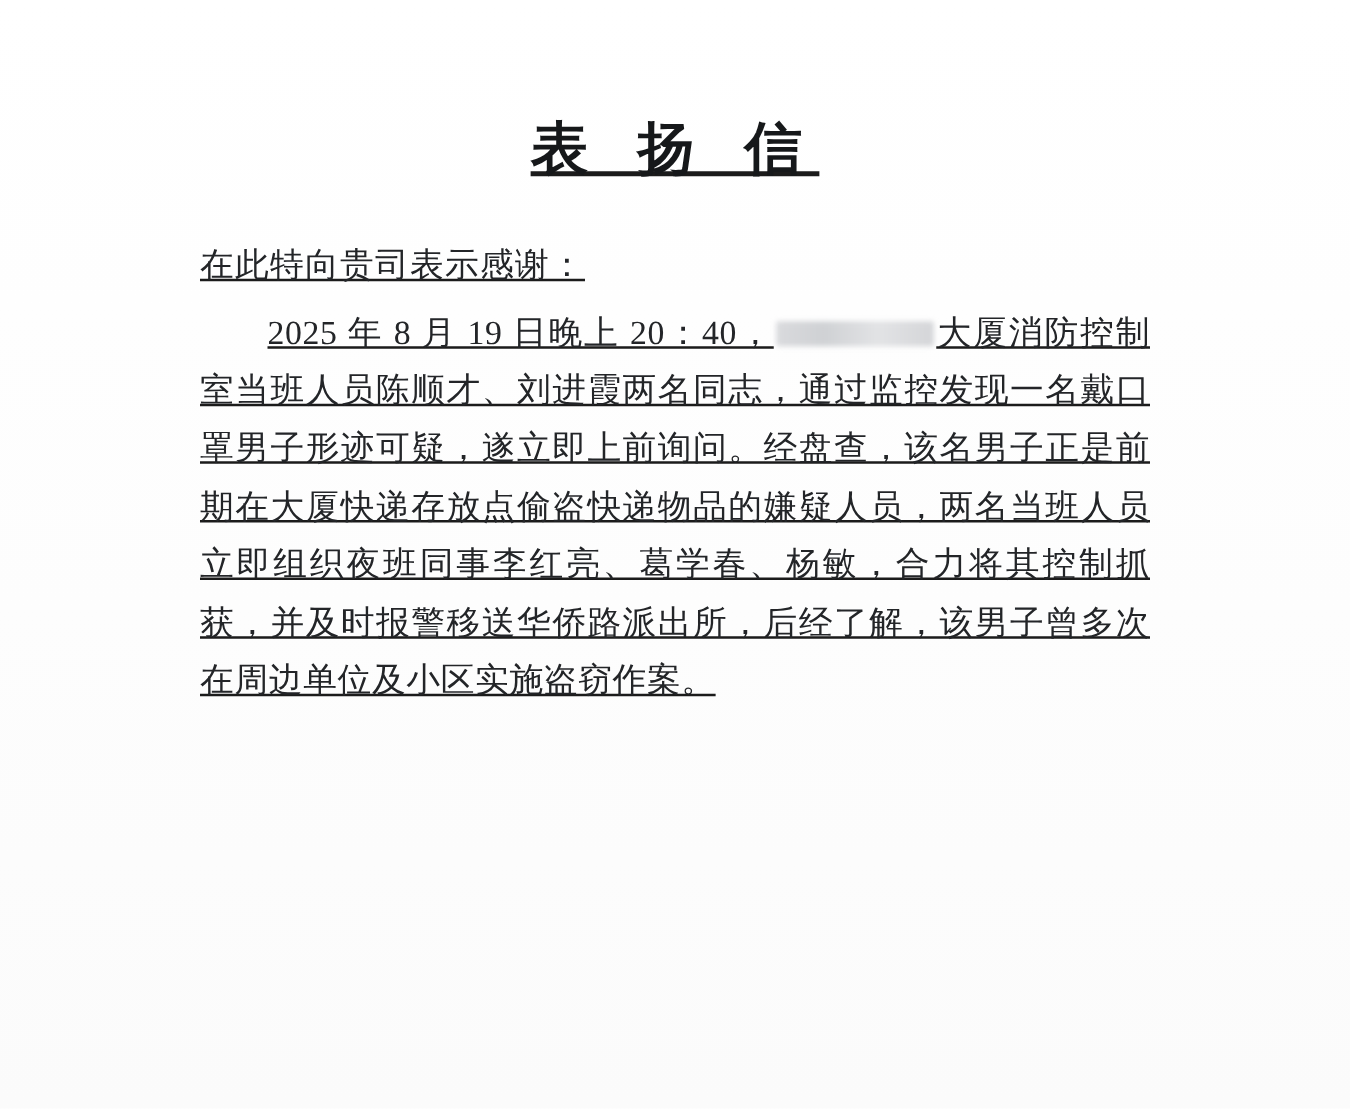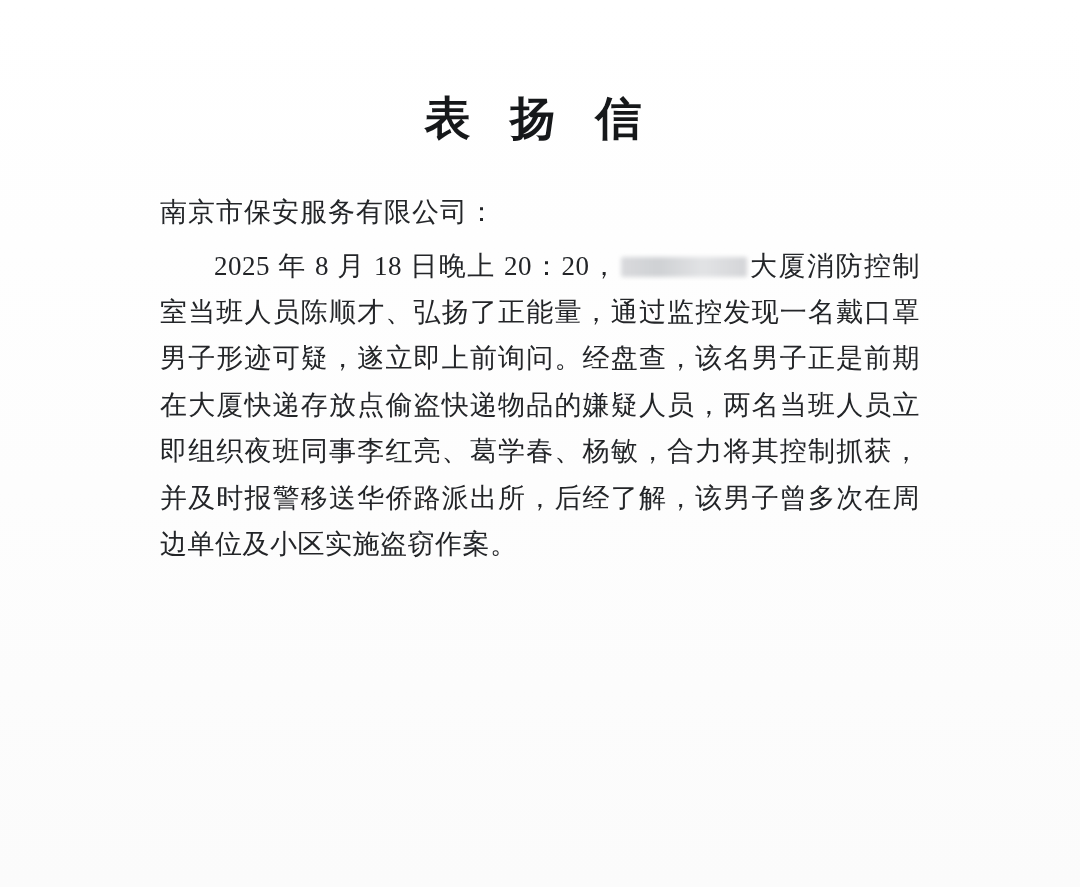--- a/index.html
+++ b/index.html
@@ -14,20 +14,21 @@
     color: #1b1b1b;
     overflow: hidden;
   }
   .page {
     position: relative;
     width: 1080px;
     height: 887px;
     background: linear-gradient(180deg, #ffffff 0%, #fdfdfd 55%, #fbfbfb 100%);
     box-sizing: border-box;
     padding: 0;
+    text-decoration: underline;
   }
   .doc-title {
     text-align: center;
     font-size: 46px;
     font-weight: bold;
     letter-spacing: 14px;
     margin: 0;
     padding-top: 88px;
     color: #16181a;
     font-family: "Liberation Serif", "DejaVu Serif", serif;
@@ -72,24 +73,24 @@
 </style>
 </head>
 <body>
 
 <div class="page">
 
   <h1 class="doc-title">表 扬 信</h1>
 
   <div class="body-wrap">
 
-    <p class="salutation">南京市保安服务有限公司：</p>
+    <p class="salutation">在此特向贵司表示感谢：</p>
 
     <p class="para indent">
-      <span>2025 年 8 月 18 日晚上 20：20，</span><span class="redacted"></span><span>大厦消防控制室当班人员陈顺才、弘扬了正能量，通过监控发现一名戴口罩男子形迹可疑，遂立即上前询问。经盘查，该名男子正是前期在大厦快递存放点偷盗快递物品的嫌疑人员，两名当班人员立即组织夜班同事李红亮、葛学春、杨敏，合力将其控制抓获，并及时报警移送华侨路派出所，后经了解，该男子曾多次在周边单位及小区实施盗窃作案。</span>
+      <span>2025 年 8 月 19 日晚上 20：40，</span><span class="redacted"></span><span>大厦消防控制室当班人员陈顺才、刘进霞两名同志，通过监控发现一名戴口罩男子形迹可疑，遂立即上前询问。经盘查，该名男子正是前期在大厦快递存放点偷盗快递物品的嫌疑人员，两名当班人员立即组织夜班同事李红亮、葛学春、杨敏，合力将其控制抓获，并及时报警移送华侨路派出所，后经了解，该男子曾多次在周边单位及小区实施盗窃作案。</span>
     </p>
 
     <div class="spacer-para"></div>
 
 
   </div>
 
 </div>
 
 </body></html>

